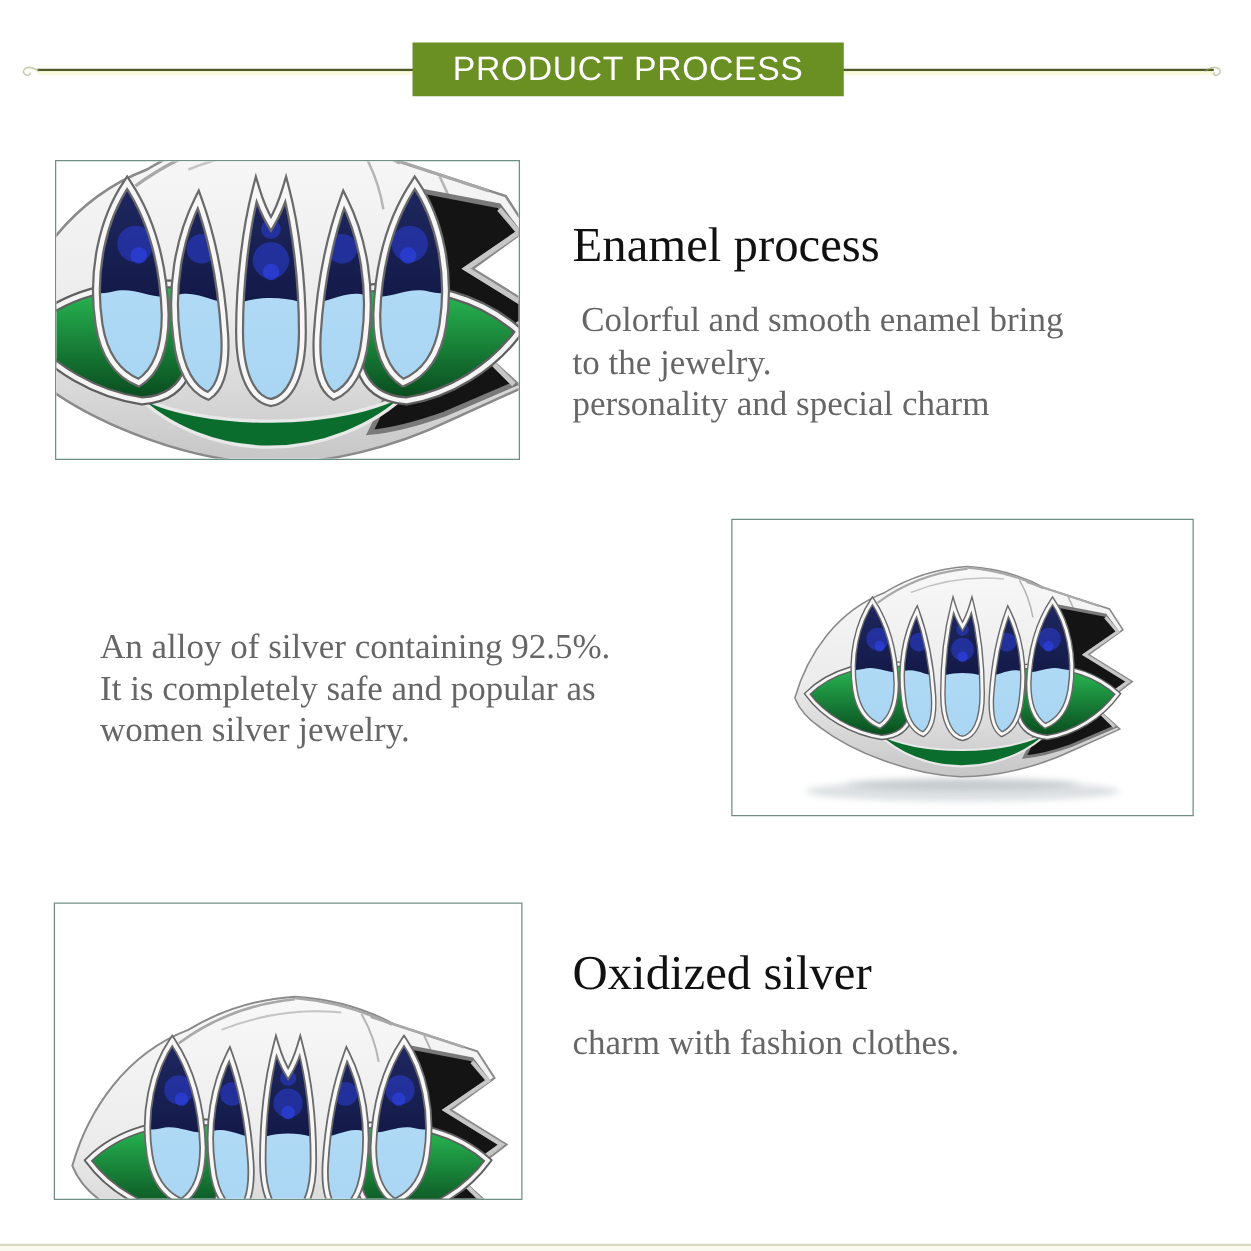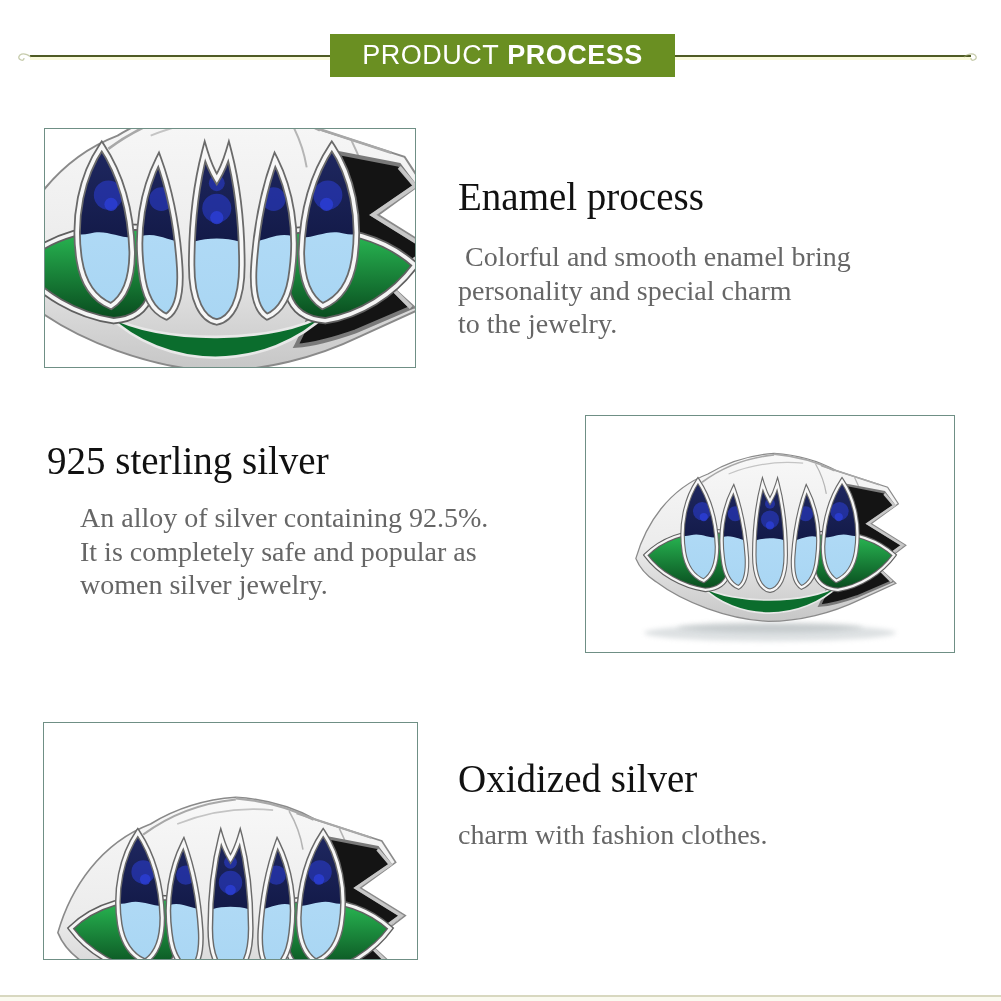--- a/index.html
+++ b/index.html
@@ -14,21 +14,21 @@
   #flourish-left{left:16px;}
   #flourish-right{left:963px;transform:scaleX(-1);}
   #banner{
     position:absolute;left:330px;top:34px;width:345px;height:43px;
     background:var(--banner-green,#6a8f22);
     display:flex;align-items:center;justify-content:center;
     font-family:"Liberation Sans", sans-serif;font-size:27px;color:#fff;
     letter-spacing:.5px;white-space:pre;
   }
   #banner .reg{font-weight:400;}
-  #banner .bold{font-weight:700;}
+  #banner .bold{font-weight:400;}
   
   .frame{
     position:absolute;background:#fff;border:1px solid var(--image-border,#6f8f85);
     box-sizing:border-box;overflow:hidden;
   }
   #frame1{left:44px;top:128px;width:372px;height:240px;}
   #frame2{left:585px;top:415px;width:370px;height:238px;}
   #frame3{left:43px;top:722px;width:375px;height:238px;}
   .frame svg{display:block;width:100%;height:100%;}
   
@@ -167,25 +167,24 @@
   </div>
 
   <div id="frame1" class="frame" role="img" aria-label="enamel lotus charm close-up photo">
     <svg viewBox="70 55 280 180" preserveAspectRatio="xMidYMid slice">
         <use href="#charm"></use>
       </svg>
   </div>
   <div id="h1" class="heading">Enamel process</div>
   <div id="p1" class="para">
     <div class="line"> Colorful and smooth enamel bring</div>
+    <div class="line">to the jewelry.</div>
     <div class="line">personality and special charm</div>
-    <div class="line">to the jewelry.</div>
-  </div>
-
-  <div id="h2" class="heading">925 sterling silver</div>
+  </div>
+
   <div id="p2" class="para">
     <div class="line">An alloy of silver containing 92.5%.</div>
     <div class="line">It is completely safe and popular as</div>
     <div class="line">women silver jewelry.</div>
   </div>
   <div id="frame2" class="frame" role="img" aria-label="925 sterling silver lotus charm full view photo">
     <svg viewBox="0 -10 400 285" preserveAspectRatio="xMidYMid meet">
         <use href="#charm"></use>
       </svg>
   </div>

